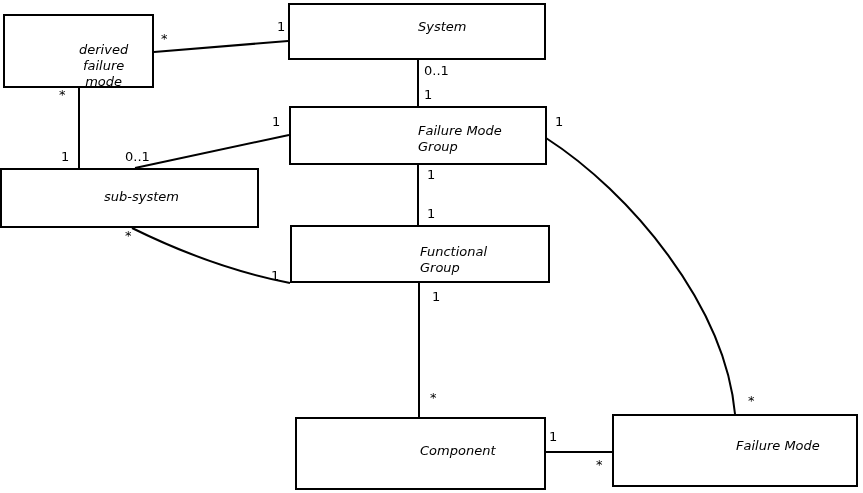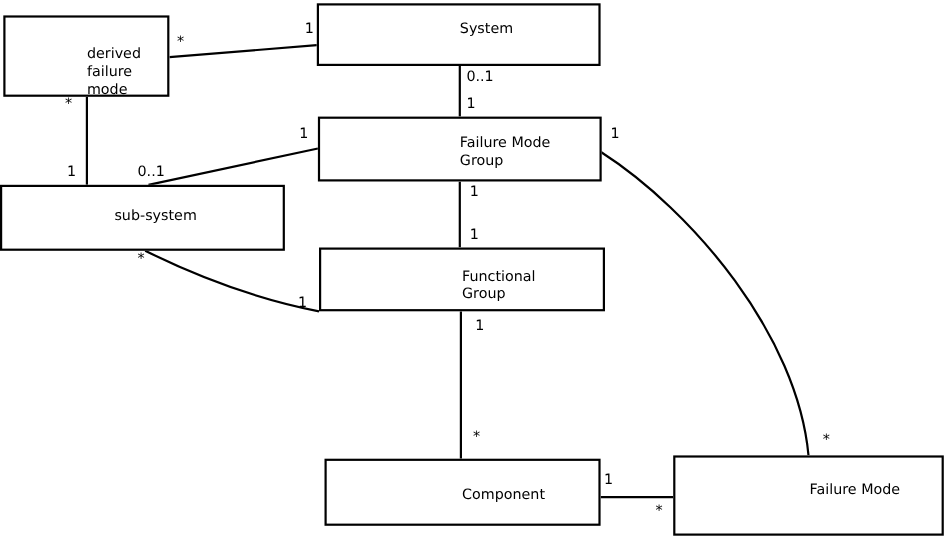--- a/index.html
+++ b/index.html
@@ -4,20 +4,21 @@
 <style>
   html,body{margin:0;padding:0;background:#fff;}
   .canvas{
     position:relative;width:863px;height:493px;background:#ffffff;
     font-family:"DejaVu Sans", sans-serif;font-size:13px;color:#000;
     overflow:hidden;
   }
   .node{
     position:absolute;border:2px solid #4d7c0f;background:#ffffff;
     box-sizing:border-box;
+    font-style:italic;
   }
   .node .lbl{
     position:absolute;white-space:pre-line;line-height:16px;
   }
   .mult{
     position:absolute;line-height:15px;
   }
   svg.edges{
     position:absolute;left:0;top:0;width:863px;height:493px;
     color:#000;pointer-events:none;
@@ -34,21 +35,21 @@
     <line x1="135" y1="168" x2="289" y2="135"></line>
     <line x1="418" y1="60" x2="418" y2="106"></line>
     <line x1="418" y1="165" x2="418" y2="225"></line>
     <line x1="419" y1="283" x2="419" y2="417"></line>
     <line x1="546" y1="452" x2="612" y2="452"></line>
     <path d="M546,138 C630,192 725,305 735,414"></path>
     <path d="M132,228 Q213,268 290,283"></path>
   </svg>
 
   <div class="node" style="left: 3px; top: 14px; width: 151px; height: 74px; border-color: rgb(0, 0, 0); background: rgb(255, 255, 255);">
-    <span class="lbl" style="left:74px;top:26px;">derived
+    <span class="lbl" style="left:74px;top:26px;text-align:center;">derived
 failure
 mode</span>
   </div>
 
   <div class="node" style="left: 288px; top: 3px; width: 258px; height: 57px; border-color: rgb(0, 0, 0); background: rgb(255, 255, 255);">
     <span class="lbl" style="left:128px;top:14px;">System</span>
   </div>
 
   <div class="node" style="left: 289px; top: 106px; width: 258px; height: 59px; border-color: rgb(0, 0, 0); background: rgb(255, 255, 255);">
     <span class="lbl" style="left:127px;top:15px;">Failure Mode
@@ -57,21 +58,21 @@
 
   <div class="node" style="left: 0px; top: 168px; width: 259px; height: 60px; border-color: rgb(0, 0, 0); background: rgb(255, 255, 255);">
     <span class="lbl" style="left:102px;top:19px;">sub-system</span>
   </div>
 
   <div class="node" style="left: 290px; top: 225px; width: 260px; height: 58px; border-color: rgb(0, 0, 0); background: rgb(255, 255, 255); padding-left: 17px;">
     <span class="lbl" style="left:128px;top:17px;">Functional
 Group</span>
   </div>
 
-  <div class="node" style="left: 295px; top: 417px; width: 251px; height: 61px; border-color: rgb(0, 0, 0); background: rgb(255, 255, 255);">
+  <div class="node" style="left: 295px; top: 417px; width: 251px; height: 73px; border-color: rgb(0, 0, 0); background: rgb(255, 255, 255);">
     <span class="lbl" style="left:123px;top:24px;">Component</span>
   </div>
 
   <div class="node" style="left: 612px; top: 414px; width: 246px; height: 73px; border-color: rgb(0, 0, 0); background: rgb(255, 255, 255);">
     <span class="lbl" style="left:122px;top:22px;">Failure Mode</span>
   </div>
 
   <span class="mult" style="left:161px;top:31px;">*</span>
   <span class="mult" style="left:277px;top:19px;">1</span>
   <span class="mult" style="left:424px;top:63px;">0..1</span>

